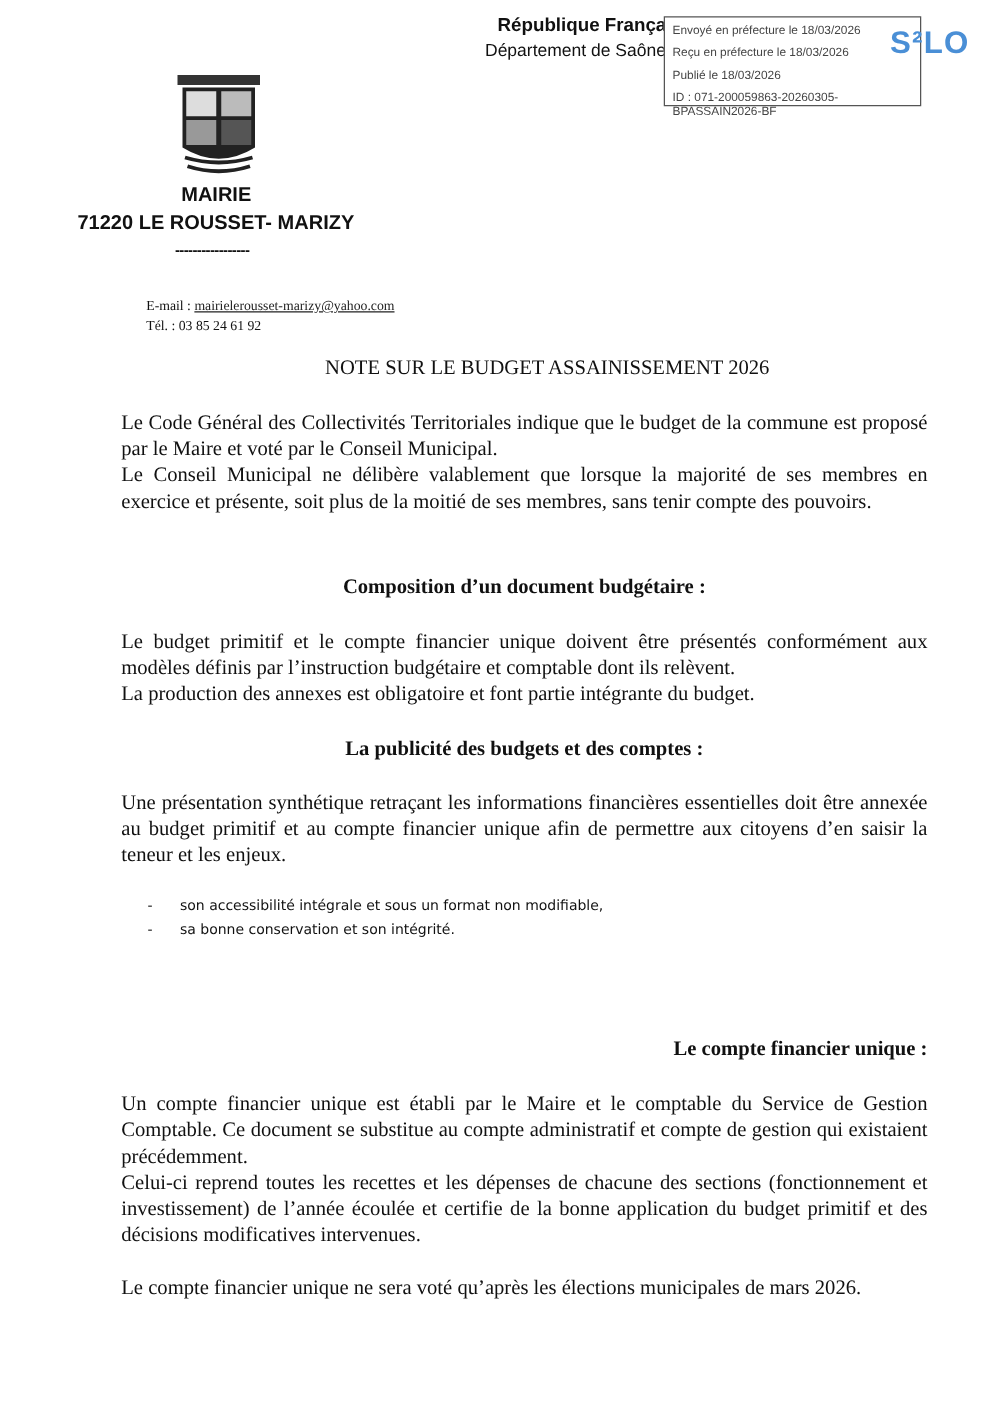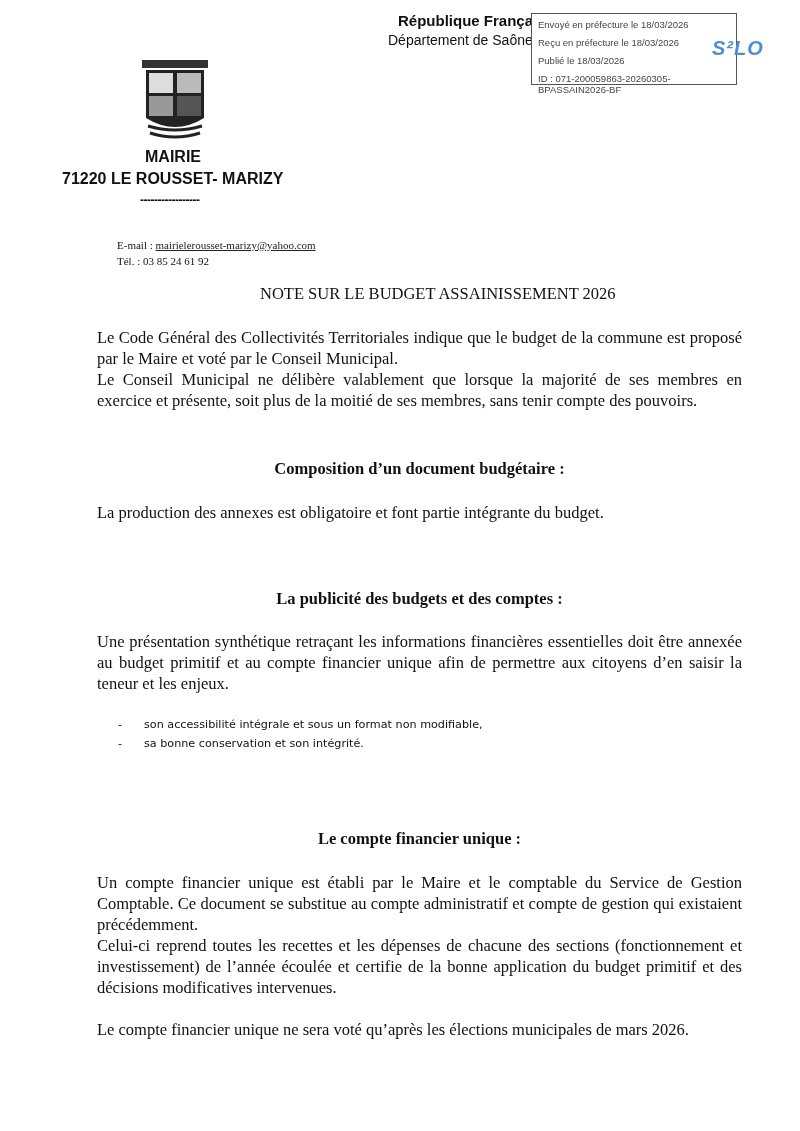--- a/index.html
+++ b/index.html
@@ -2,21 +2,21 @@
 <html><head>
 <meta charset="utf-8">
 <style>
   html, body { margin: 0; padding: 0; }
   body { width: 800px; height: 1131px; background: #fff; position: relative; overflow: hidden; color: #111; font-family: "Liberation Serif", serif; }
   .abs { position: absolute; }
   .rep { left: 398px; top: 12px; font-family: "Liberation Sans", sans-serif; font-weight: bold; font-size: 15px; }
   .dept { left: 388px; top: 32px; font-family: "Liberation Sans", sans-serif; font-size: 14px; }
   .stamp { left: 531px; top: 13px; width: 206px; height: 72px; border: 1px solid #555; background: #fff; font-family: "Liberation Sans", sans-serif; font-size: 9.5px; color: #444; box-sizing: border-box; }
   .stamp div { position: absolute; left: 6px; }
-  .slo { position: absolute; left: 180px; top: 23px; font-size: 20px; font-style: italic; font-weight: bold; color: #4a8fd6; font-family: "Liberation Sans", sans-serif; letter-spacing: 1px; }
+  .slo { position: absolute; left: 180px; top: 6px; font-size: 25px; font-weight: bold; color: #4a8fd6; font-family: "Liberation Sans", sans-serif; letter-spacing: 1px; }
   .coa { left: 140px; top: 58px; width: 70px; height: 90px; }
   .mairie { left: 145px; top: 148px; font-family: "Liberation Sans", sans-serif; font-weight: bold; font-size: 16px; }
   .commune { left: 62px; top: 170px; font-family: "Liberation Sans", sans-serif; font-weight: bold; font-size: 16px; }
   .dashes { left: 140px; top: 193px; font-family: "Liberation Sans", sans-serif; font-weight: bold; font-size: 12px; letter-spacing: -0.5px; }
   .tel { left: 117px; top: 211px; font-size: 11px; margin-top: 44px; }
   .email { left: 117px; top: 239px; font-size: 11px; }
   .email a { color: #222; text-decoration: underline; }
   .title { left: 260px; top: 284px; font-size: 16.5px; }
   .para { left: 97px; width: 645px; font-size: 16.5px; line-height: 21px; text-align: justify; }
   .h { font-weight: bold; font-size: 16.5px; }
@@ -60,34 +60,35 @@
 <div class="abs title">NOTE SUR LE BUDGET ASSAINISSEMENT 2026</div>
 
 <div class="abs para" style="top:327px">
   <div>Le Code Général des Collectivités Territoriales indique que le budget de la commune est proposé par le Maire et voté par le Conseil Municipal.</div>
   <div>Le Conseil Municipal ne délibère valablement que lorsque la majorité de ses membres en exercice et présente, soit plus de la moitié de ses membres, sans tenir compte des pouvoirs.</div>
 </div>
 
 <div class="abs para h" style="top:458px;text-align:center;">Composition d’un document budgétaire :</div>
 
 <div class="abs para" style="top:502px">
+  <div>Le budget primitif et le compte financier unique doivent être présentés conformément aux modèles définis par l’instruction budgétaire et comptable dont ils relèvent.</div>
   <div>La production des annexes est obligatoire et font partie intégrante du budget.</div>
 </div>
 
 <div class="abs para h" style="top:588px;text-align:center;">La publicité des budgets et des comptes :</div>
 
 <div class="abs para" style="top:631px">
   <div>Une présentation synthétique retraçant les informations financières essentielles doit être annexée au budget primitif et au compte financier unique afin de permettre aux citoyens d’en saisir la teneur et les enjeux.</div>
 </div>
 
 <div class="abs list" style="top:716px">
   <div class="li">son accessibilité intégrale et sous un format non modifiable,</div>
   <div class="li">sa bonne conservation et son intégrité.</div>
 </div>
 
-<div class="abs para h" style="top:828px;text-align:center;">Le compte financier unique :</div>
+<div class="abs para h" style="top:828px;text-align:right;">Le compte financier unique :</div>
 
 <div class="abs para" style="top:872px">
   <div>Un compte financier unique est établi par le Maire et le comptable du Service de Gestion Comptable. Ce document se substitue au compte administratif et compte de gestion qui existaient précédemment.</div>
   <div>Celui-ci reprend toutes les recettes et les dépenses de chacune des sections (fonctionnement et investissement) de l’année écoulée et certifie de la bonne application du budget primitif et des décisions modificatives intervenues.</div>
   <div style="height:21px"></div>
   <div>Le compte financier unique ne sera voté qu’après les élections municipales de mars 2026.</div>
 </div>
 
 </body></html>

